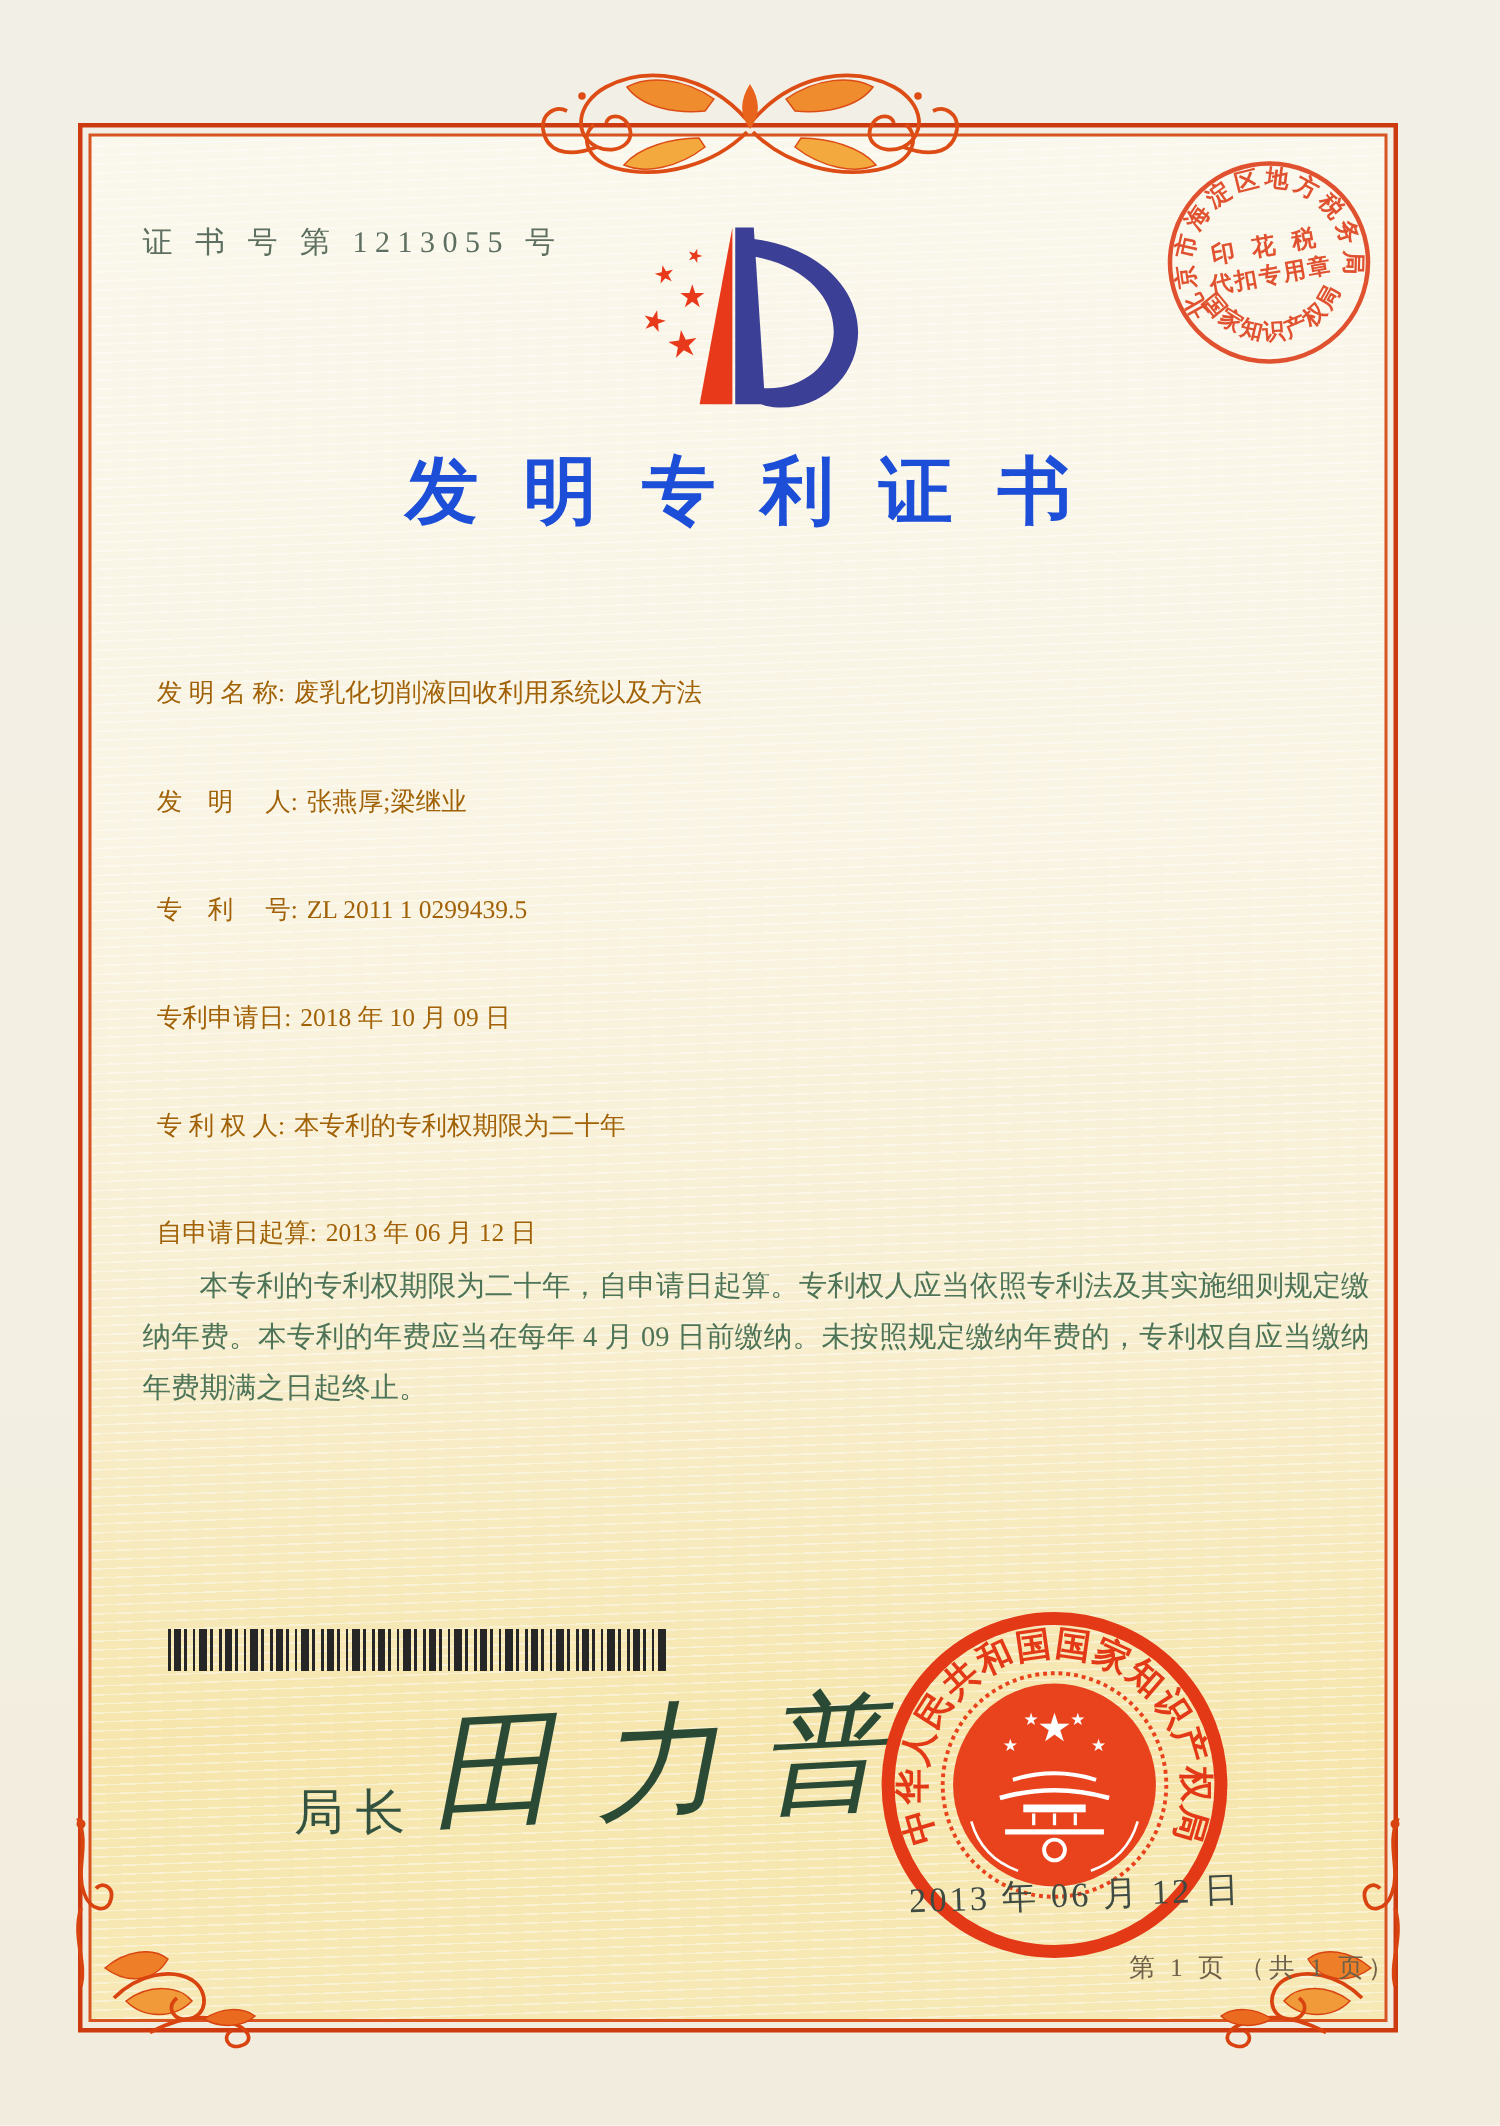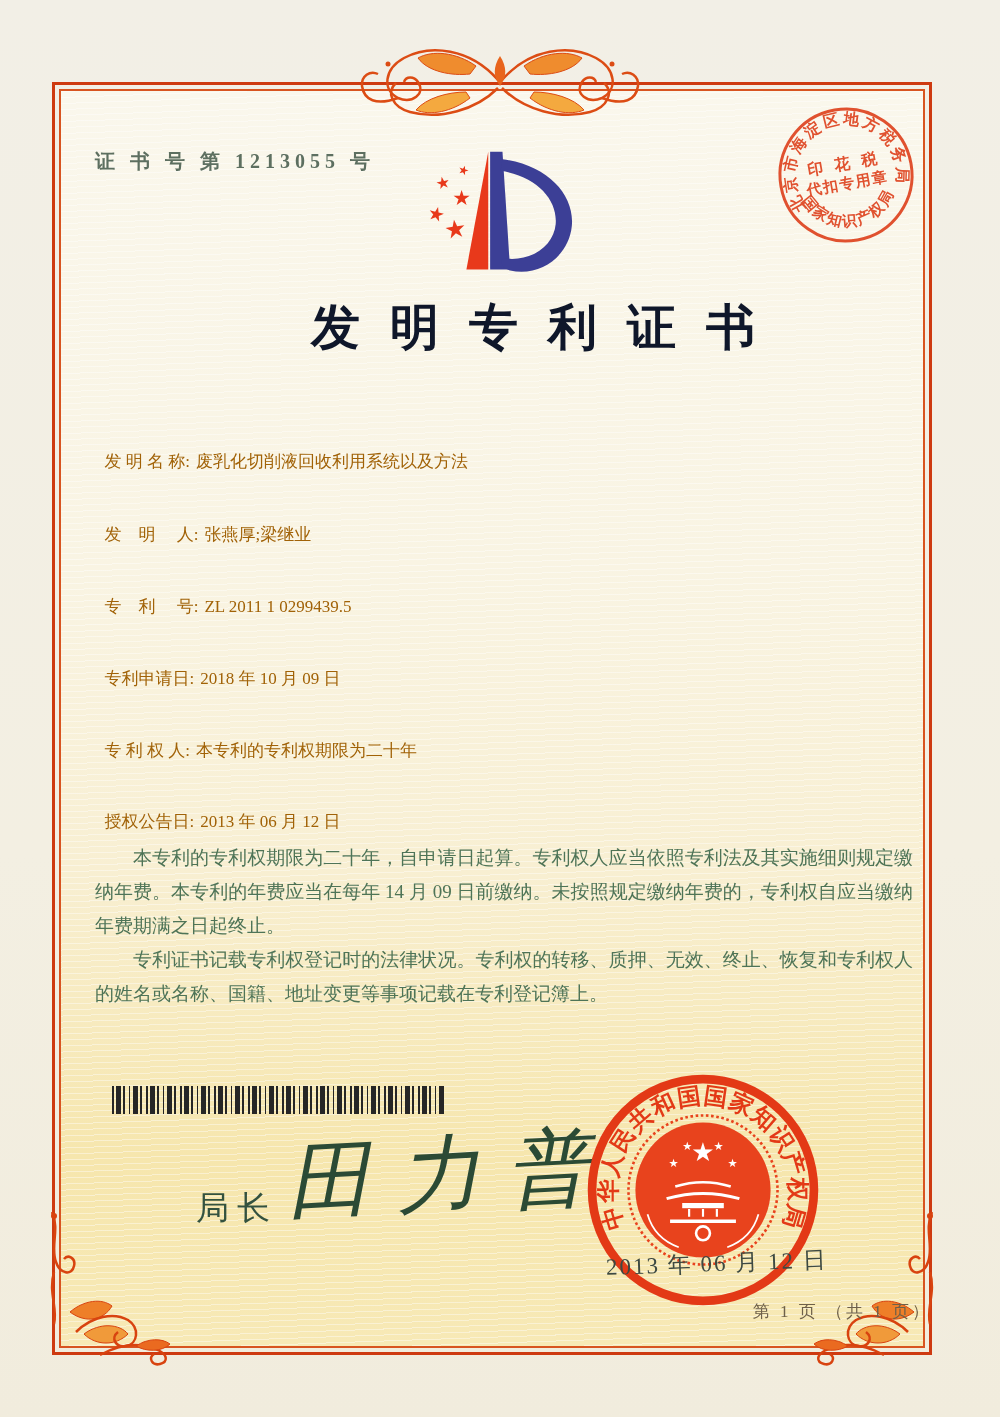--- a/index.html
+++ b/index.html
@@ -14,25 +14,25 @@
   }
   .frame-inner{
     position:absolute;left:4px;top:4px;right:4px;bottom:4px;
     border:2px solid #d85420;box-sizing:border-box;
     background:
       repeating-linear-gradient(178deg,rgba(255,255,255,.42) 0 1px,rgba(255,255,255,0) 1px 6px),
       linear-gradient(180deg,#faf7ec 0%,#f9f4e3 38%,#f8efd2 62%,#f6e6ad 85%,#f7e9b6 100%);
   }
   .abs{position:absolute;}
   .cert-no{
-    left:95px;top:148px;font-size:20px;letter-spacing:5px;color:#5d6f60;font-weight:bold;
+    left:95px;top:148px;font-size:20px;letter-spacing:5px;color:#5d6f60;
   }
   .doc-title{
     left:52px;top:295px;width:880px;text-align:center;
-    font-size:49px;font-weight:bold;color:#0f172a;letter-spacing:30px;padding-left:30px;box-sizing:border-box;margin-left:41px;
+    font-size:49px;font-weight:bold;color:#1d4ed8;letter-spacing:30px;padding-left:30px;box-sizing:border-box;
   }
   .field{
     left:96px;font-size:17px;color:#a16207;white-space:pre;
   }
   .field .fv{margin-left:6px;}
   .body-text{
     left:95px;top:841px;width:818px;font-size:19px;line-height:34px;color:#4e7457;text-align:justify;
   }
   .body-text p{margin:0;text-indent:2em;}
   .barcode{
@@ -150,26 +150,25 @@
 <div class="abs field" style="top:575px;">
   <span>专　利　 号:</span><span class="fv">ZL 2011 1 0299439.5</span>
 </div>
 <div class="abs field" style="top:647px;">
   <span>专利申请日:</span><span class="fv">2018 年 10 月 09 日</span>
 </div>
 <div class="abs field" style="top:719px;">
   <span>专 利 权 人:</span><span class="fv">本专利的专利权期限为二十年</span>
 </div>
 <div class="abs field" style="top:790px;">
-  <span>授权公告日:</span><span class="fv">2013 年 06 月 12 日</span>
+  <span>自申请日起算:</span><span class="fv">2013 年 06 月 12 日</span>
 </div>
 
 <div class="abs body-text">
-  <p>本专利的专利权期限为二十年，自申请日起算。专利权人应当依照专利法及其实施细则规定缴纳年费。本专利的年费应当在每年 14 月 09 日前缴纳。未按照规定缴纳年费的，专利权自应当缴纳年费期满之日起终止。</p>
-  <p>专利证书记载专利权登记时的法律状况。专利权的转移、质押、无效、终止、恢复和专利权人的姓名或名称、国籍、地址变更等事项记载在专利登记簿上。</p>
+  <p>本专利的专利权期限为二十年，自申请日起算。专利权人应当依照专利法及其实施细则规定缴纳年费。本专利的年费应当在每年 4 月 09 日前缴纳。未按照规定缴纳年费的，专利权自应当缴纳年费期满之日起终止。</p>
 </div>
 
 <div class="abs barcode"></div>
 
 <div class="abs sig-label">局长</div>
 <div class="abs sig-name">田力普</div>
 
 <svg class="abs" style="left:573px;top:1060px;" width="260" height="260" viewBox="0 0 300 300">
   <circle cx="150" cy="150" r="128" fill="none" stroke="#e33916" stroke-width="10"></circle>
   <path id="sealArc" d="M 59,192 A 100,100 0 1 1 241,192" fill="none"></path>

